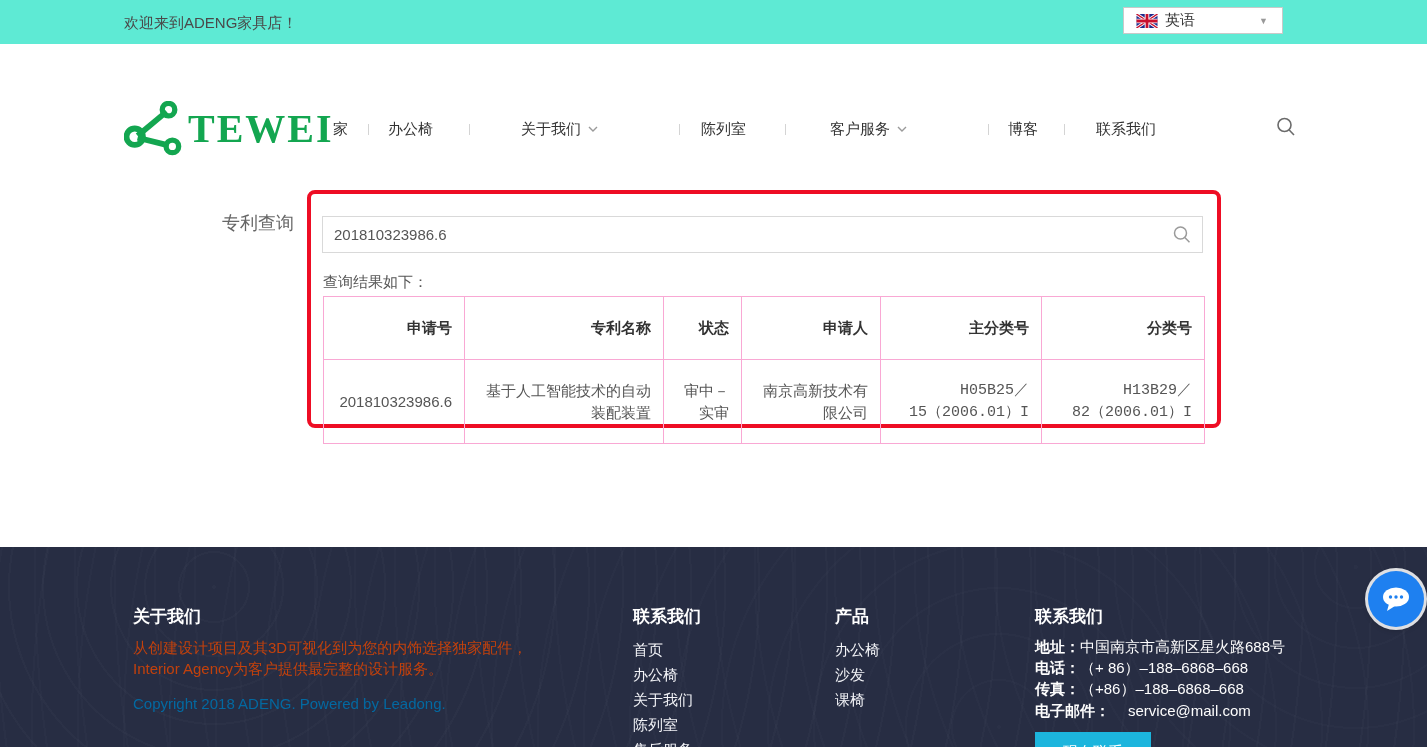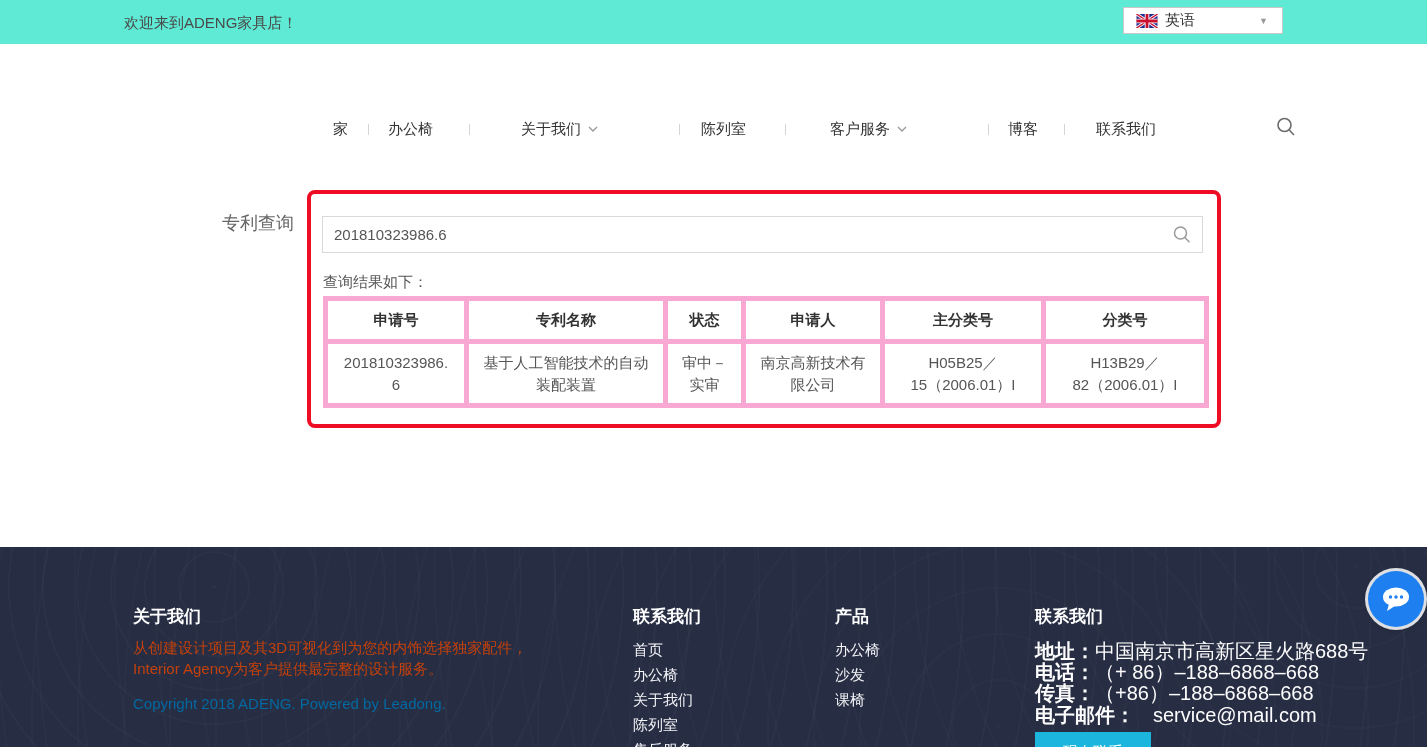--- a/index.html
+++ b/index.html
@@ -45,39 +45,39 @@
     padding:0 40px 0 11px; font-size:15px; color:#555;
     font-family:"Liberation Sans","DejaVu Sans",sans-serif; background:transparent;
   }
   .input-search-icon { position:absolute; right:10px; top:8px; width:20px; height:20px; cursor:pointer; }
   .results-label { position:absolute; left:12px; top:79px; font-size:15px; color:#555; }
   .patent-table {
     position:absolute; left:12px; top:102px; width:881px;
     border-collapse:collapse; table-layout:fixed; font-size:15px;
   }
   .patent-table th, .patent-table td {
-    border:5px solid #f9a8d4; text-align:center; vertical-align:middle;
-    padding:8px 12px; line-height:1.45; word-break:break-all;
+    border:1px solid #f9a8d4; text-align:right; vertical-align:middle;
+    padding:20px 12px; line-height:1.45; word-break:break-all;
   }
   .patent-table th { font-weight:bold; color:#333; height:38px; }
   .patent-table td { color:#555; height:63px; }
-  .cell-line { display:block; }
+  .cell-line { display:block;font-family:Liberation Mono, monospace; }
   
   .footer {
     position:absolute; left:0; top:547px; width:1427px; height:200px; background:#272d43;
     background-image:
       repeating-radial-gradient(circle at 15% 20%, rgba(255,255,255,0.018) 0 2px, transparent 2px 34px),
       repeating-radial-gradient(circle at 70% 90%, rgba(255,255,255,0.015) 0 2px, transparent 2px 46px),
       repeating-radial-gradient(circle at 95% 10%, rgba(255,255,255,0.015) 0 2px, transparent 2px 40px);
   }
   .f-heading { position:absolute; font-size:17px; font-weight:bold; color:#ffffff; }
   .f-about-desc { position:absolute; left:133px; top:637px; width:425px; font-size:15px; color:#c2410c; line-height:1.42; }
   .f-copyright { position:absolute; left:133px; top:695px; font-size:15px; color:#0369a1; }
   .f-link { position:absolute; font-size:15px; color:#f2f3f7; cursor:pointer; }
-  .f-contact-line { position:absolute; left:1035px; font-size:20px; color:#fdfdfd; white-space:nowrap; }
+  .f-contact-line { position:absolute; left:1035px; font-size:15px; color:#fdfdfd; white-space:nowrap; }
   .f-contact-line b { font-weight:bold; }
   .contact-btn {
     position:absolute; left:1035px; top:732px; width:116px; height:40px;
     background:#1cb5dd; color:#fff; border:none; font-size:15px; cursor:pointer;
     font-family:"Liberation Sans","DejaVu Sans",sans-serif;
   }
   
   .chat-fab {
     position:absolute; left:1368px; top:571px; width:56px; height:56px; border-radius:50%;
     background:#1e80f0; box-shadow:0 0 0 3px rgba(255,255,255,0.85), 0 2px 6px rgba(0,0,0,0.3);
@@ -96,20 +96,32 @@
       <path d="M0,0 60,40 M60,0 0,40" stroke="#c8102e" stroke-width="4"></path>
       <path d="M30,0 V40 M0,20 H60" stroke="#fff" stroke-width="13"></path>
       <path d="M30,0 V40 M0,20 H60" stroke="#c8102e" stroke-width="8"></path>
     </svg>
     <span class="langlabel">英语</span>
     <span class="caret">▼</span>
   </div>
 </div>
 
 <div class="header">
+  <div class="logo">
+    <svg class="logo-icon" viewBox="0 0 64 58">
+      <g stroke="#13a650" stroke-width="6" fill="none">
+        <line x1="14" y1="36" x2="44" y2="11"></line>
+        <line x1="14" y1="38" x2="46" y2="46"></line>
+        <circle cx="11" cy="37" r="8.5"></circle>
+        <circle cx="46" cy="9" r="6.5" stroke-width="5.5"></circle>
+        <circle cx="50" cy="47" r="6.5" stroke-width="5.5"></circle>
+      </g>
+    </svg>
+    <span class="logo-text">TEWEI</span>
+  </div>
 
   <div class="nav-item" style="left:333px;">家</div>
   <div class="nav-sep" style="left:368px;"></div>
   <div class="nav-item" style="left:388px;">办公椅</div>
   <div class="nav-sep" style="left:469px;"></div>
   <div class="nav-item" style="left:521px;">
     <span>关于我们</span><svg class="nav-chevron" width="10" height="6" viewBox="0 0 10 6">
         <polyline points="1,1 5,5 9,1" stroke="#9a9a9a" stroke-width="1.4" fill="none"></polyline>
       </svg>
   </div>

